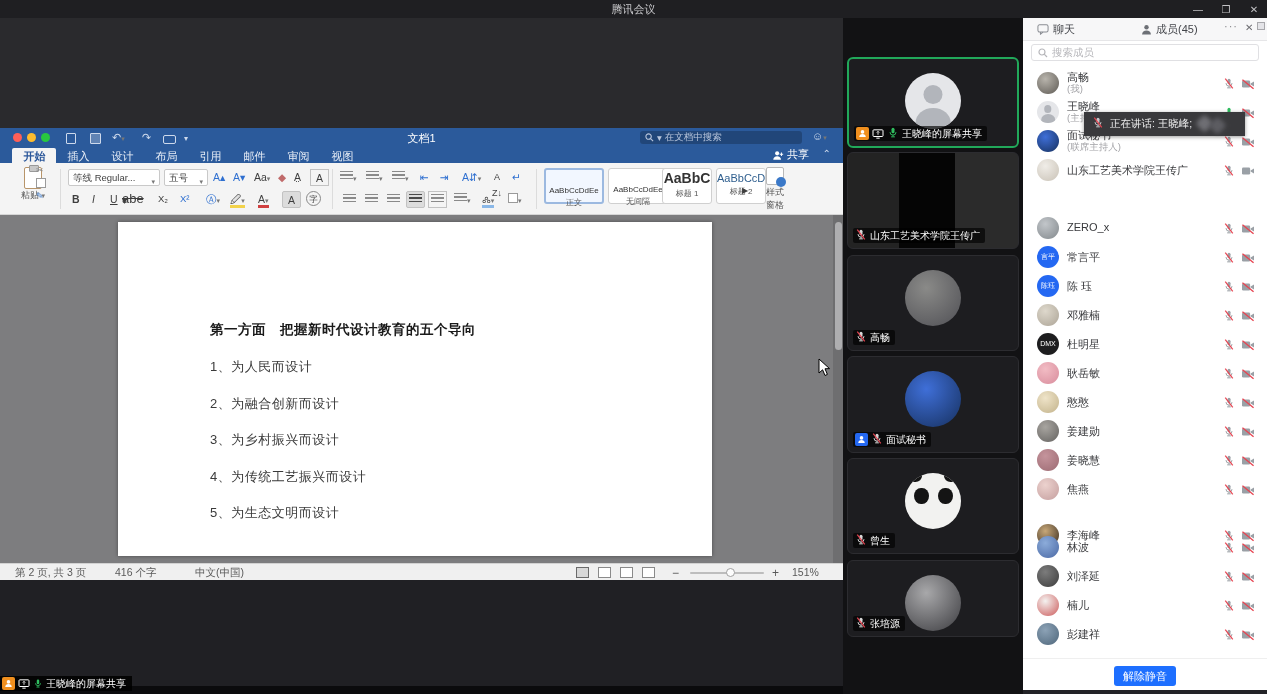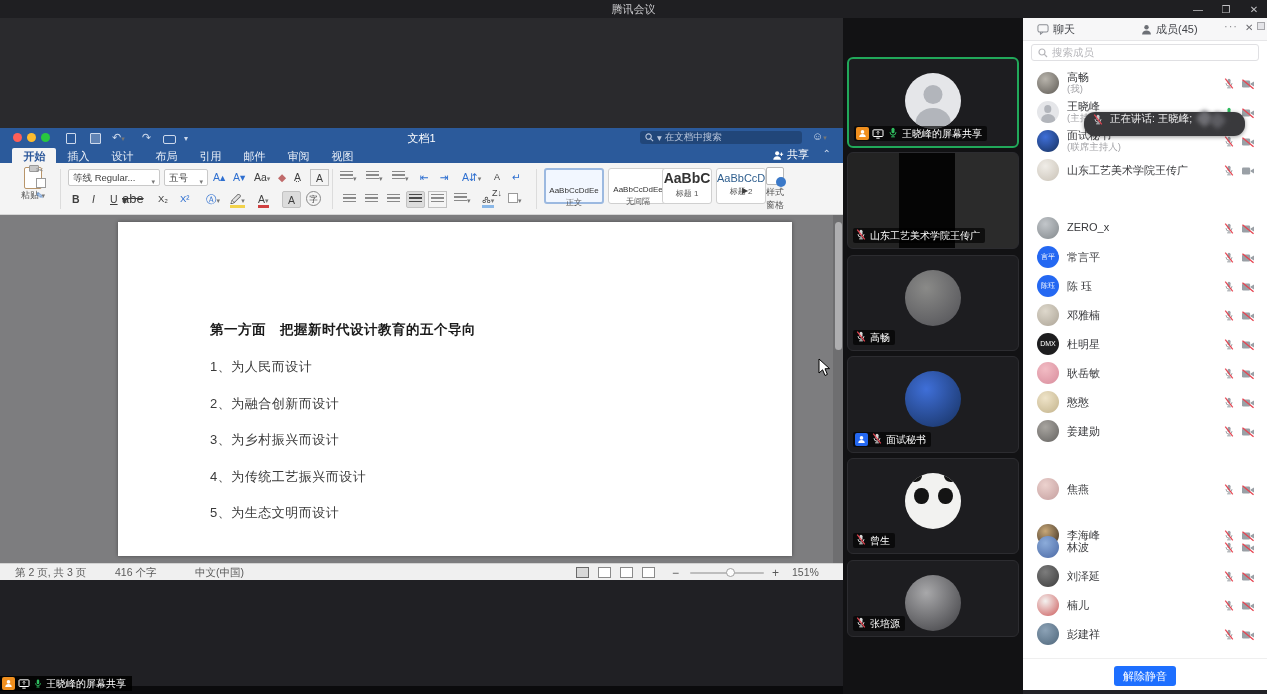--- a/index.html
+++ b/index.html
@@ -61,21 +61,21 @@
   .style-prev { display:block; margin-top:16px; font-size:8px; color:#333; white-space:nowrap; overflow:hidden; }
   .style-prev.h1 { font-size:14px; font-weight:bold; margin-top:1px; }
   .style-prev.h2 { font-size:11px; color:#2e5e8e; margin-top:3px; }
   .style-name { display:block; font-size:8px; color:#555; margin-top:2px; }
   #style-pane { position:absolute; left:758px; top:4px; width:34px; text-align:center; }
   #style-pane .sp-ic { width:18px; height:18px; margin:0 auto 1px; background:#fff; border:1px solid #b8b8b8; border-radius:2px; position:relative; }
   #style-pane .sp-ic:after { content:""; position:absolute; right:-3px; bottom:-3px; width:10px; height:10px; border-radius:50%; background:#3a78c8; }
 
   
   #doc-canvas { position:absolute; left:0; top:87px; width:833px; height:348px; background:#7d7d7f; }
-  #doc-page { position:absolute; left:118px; top:7px; width:674px; height:334px; background:#ffffff; box-shadow:0 0 4px rgba(0,0,0,0.4); }
+  #doc-page { position:absolute; left:118px; top:7px; width:594px; height:334px; background:#ffffff; box-shadow:0 0 4px rgba(0,0,0,0.4); }
   #doc-body { position:absolute; left:92px; top:99px; width:460px; }
   .doc-heading { font-size:13.5px; font-weight:bold; color:#1a1a1a; margin-bottom:19px; letter-spacing:0.5px; }
   .doc-item { font-size:13px; color:#3a3a3a; margin-bottom:18.5px; letter-spacing:0.5px; }
   #doc-scrollbar { position:absolute; left:833px; top:87px; width:10px; height:348px; background:#6e6e70; }
   #doc-thumb { position:absolute; left:1.5px; top:7px; width:7px; height:128px; background:#aeaeb0; border-radius:4px; }
 
   
   #word-status { position:absolute; left:0; top:435px; width:843px; height:17px; background:#f0f0f0; border-top:1px solid #d2d2d2; font-size:10.5px; color:#595959; }
   .st-item { position:absolute; top:2px; }
   .view-ic { position:absolute; top:3px; width:13px; height:11px; border:1px solid #8a8a8a; background:#fff; }
@@ -122,21 +122,21 @@
   #member-list { position:absolute; left:0; top:50px; width:244px; height:590px; overflow:hidden; }
   .mrow { position:absolute; left:0; width:244px; height:29px; }
   .mrow .avatar { position:absolute; left:14px; top:3.5px; width:22px; height:22px; border-radius:50%; overflow:hidden; }
   .mrow .initials { color:#fff; font-size:7px; display:flex; align-items:center; justify-content:center; width:100%; height:100%; letter-spacing:0; }
   .mrow .name { position:absolute; left:44px; top:8px; font-size:11px; color:#38393c; white-space:nowrap; }
   .mrow.twoline .name { top:2px; }
   .mrow .sub { position:absolute; left:44px; top:15px; font-size:9.5px; color:#a3a3a7; }
   .mrow .mic { position:absolute; right:32px; top:8px; }
   .mrow .cam { position:absolute; right:12px; top:8px; }
 
-  #speak-toast { position:absolute; left:61px; top:94px; width:161px; height:24px; background:#39393c; border-radius:11px; box-shadow:0 1px 4px rgba(0,0,0,0.4); display:flex; align-items:flex-start; gap:6px; padding:0 8px; z-index:5; }
+  #speak-toast { position:absolute; left:61px; top:94px; width:161px; height:24px; background:#39393c; border-radius:0; box-shadow:0 1px 4px rgba(0,0,0,0.4); display:flex; align-items:center; gap:6px; padding:0 8px; z-index:5; }
   #speak-toast .txt { color:#ededee; font-size:10.5px; white-space:nowrap; }
   #toast-blur { width:34px; height:14px; position:relative; }
   #toast-blur i { position:absolute; width:13px; height:13px; background:#6e6e73; transform:rotate(45deg); filter:blur(2px); border-radius:3px; }
   #toast-blur i:nth-child(2) { left:13px; top:2px; background:#5c5c61; }
 
   #panel-bottom { position:absolute; left:0; top:640px; width:244px; height:33px; background:#fff; border-top:1px solid #efefef; }
   #unmute-btn { position:absolute; left:50%; top:7px; transform:translateX(-50%); width:62px; height:20px; background:#1e6fff; color:#fff; font-size:11px; border:none; border-radius:3px; line-height:20px; text-align:center; cursor:default; }
   #panel-frame-strip { position:absolute; left:0; top:672px; width:244px; height:4px; background:#232327; }
 
   .ic { display:inline-block; vertical-align:middle; }
@@ -657,20 +657,36 @@
               <line x1="8" y1="11.5" x2="8" y2="13.5" stroke="#9aa0a6" stroke-width="1.3"></line>
               <line x1="5.5" y1="13.8" x2="10.5" y2="13.8" stroke="#9aa0a6" stroke-width="1.3"></line>
               <line x1="3" y1="1.5" x2="13" y2="14.5" stroke="#e64552" stroke-width="1.6"></line>
             </svg></span>
           <span class="cam ic"><svg width="14" height="12" viewBox="0 0 16 14">
               <rect x="1" y="3" width="9.5" height="8" rx="1.5" fill="#9aa0a6"></rect>
               <path d="M11 6.5 15 4v6l-4-2.5z" fill="#9aa0a6"></path>
               <line x1="1.5" y1="2" x2="14.5" y2="12.5" stroke="#e64552" stroke-width="1.6"></line>
             </svg></span>
         </div>
+        <div class="mrow" style="top: 377px;">
+          <div class="avatar" style="background: radial-gradient(circle at 38% 32%, rgb(197, 148, 156), rgb(156, 106, 114));"></div>
+          <div class="name">姜晓慧</div>
+          <span class="mic ic"><svg width="12" height="13" viewBox="0 0 16 16">
+              <rect x="6" y="1.5" width="4" height="7.5" rx="2" fill="#9aa0a6"></rect>
+              <path d="M4 7.5a4 4 0 0 0 8 0" stroke="#9aa0a6" fill="none" stroke-width="1.3"></path>
+              <line x1="8" y1="11.5" x2="8" y2="13.5" stroke="#9aa0a6" stroke-width="1.3"></line>
+              <line x1="5.5" y1="13.8" x2="10.5" y2="13.8" stroke="#9aa0a6" stroke-width="1.3"></line>
+              <line x1="3" y1="1.5" x2="13" y2="14.5" stroke="#e64552" stroke-width="1.6"></line>
+            </svg></span>
+          <span class="cam ic"><svg width="14" height="12" viewBox="0 0 16 14">
+              <rect x="1" y="3" width="9.5" height="8" rx="1.5" fill="#9aa0a6"></rect>
+              <path d="M11 6.5 15 4v6l-4-2.5z" fill="#9aa0a6"></path>
+              <line x1="1.5" y1="2" x2="14.5" y2="12.5" stroke="#e64552" stroke-width="1.6"></line>
+            </svg></span>
+        </div>
         <div class="mrow" style="top: 406px;">
           <div class="avatar" style="background: radial-gradient(circle at 38% 32%, rgb(236, 210, 206), rgb(196, 158, 158));"></div>
           <div class="name">焦燕</div>
           <span class="mic ic"><svg width="12" height="13" viewBox="0 0 16 16">
               <rect x="6" y="1.5" width="4" height="7.5" rx="2" fill="#9aa0a6"></rect>
               <path d="M4 7.5a4 4 0 0 0 8 0" stroke="#9aa0a6" fill="none" stroke-width="1.3"></path>
               <line x1="8" y1="11.5" x2="8" y2="13.5" stroke="#9aa0a6" stroke-width="1.3"></line>
               <line x1="5.5" y1="13.8" x2="10.5" y2="13.8" stroke="#9aa0a6" stroke-width="1.3"></line>
               <line x1="3" y1="1.5" x2="13" y2="14.5" stroke="#e64552" stroke-width="1.6"></line>
             </svg></span>

